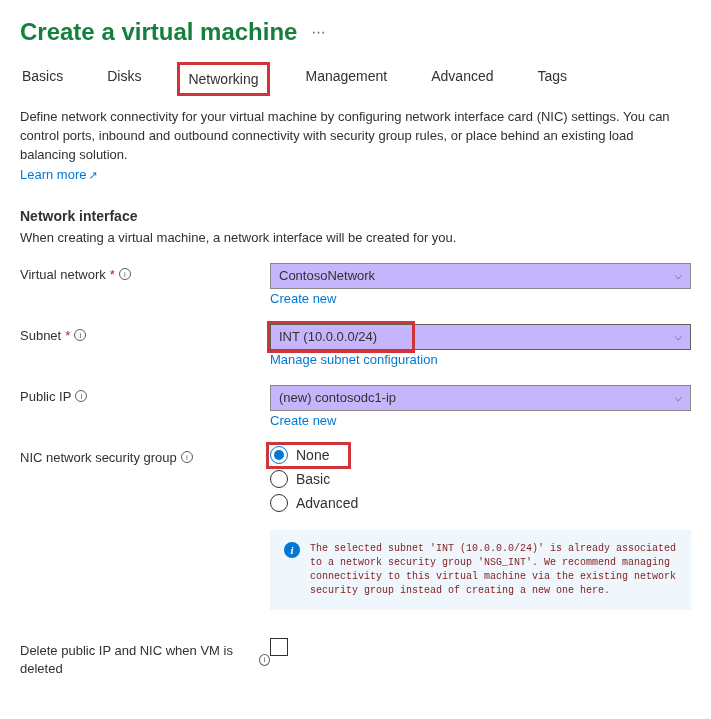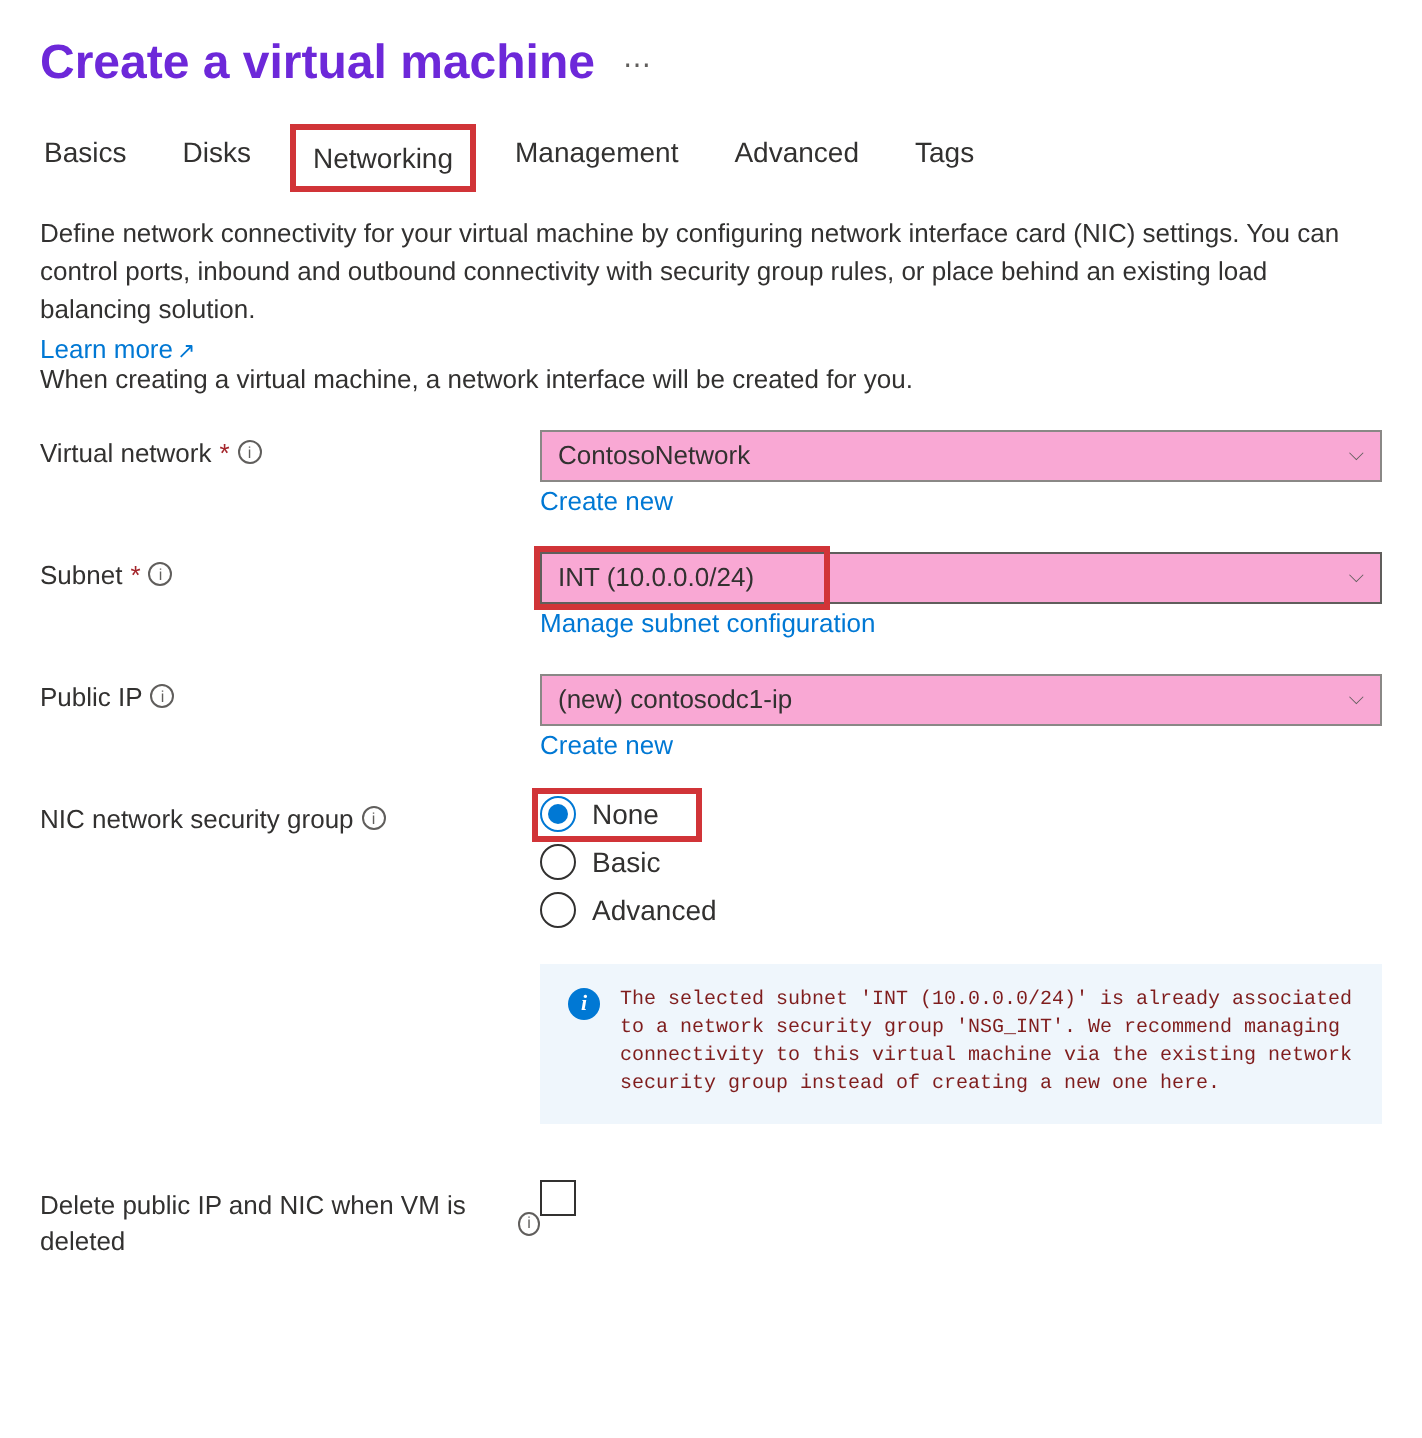--- a/index.html
+++ b/index.html
@@ -19,31 +19,31 @@
     }
     .header {
       display: flex;
       align-items: center;
       gap: 14px;
       margin-bottom: 18px;
     }
     .title {
       font-size: 24px;
       font-weight: 600;
-      color: #6d28d9;
+      color: #15803d;
     }
     .ellipsis-icon {
       color: #605e5c;
       font-size: 14px;
       letter-spacing: 1px;
       cursor: pointer;
     }
     .tabs {
       display: flex;
-      gap: 24px;
+      gap: 40px;
       border-bottom: none;
       margin-bottom: 14px;
     }
     .tab {
       font-size: 14px;
       color: #323130;
       padding: 4px 2px;
       cursor: pointer;
     }
     .tab.active {
@@ -112,21 +112,21 @@
     }
     .field-value-col {
       flex: 1;
     }
     .select {
       width: 100%;
       height: 26px;
       border: 1px solid #8a8886;
       padding: 0 8px;
       font-size: 13px;
-      background: #f9a8d4;
+      background: #c4b5fd;
       display: flex;
       align-items: center;
       justify-content: space-between;
       cursor: pointer;
     }
     .select.highlighted-border {
       border: 1px solid #605e5c;
     }
     .chevron {
       font-size: 10px;
@@ -255,20 +255,21 @@
         <div class="tab active">Networking</div>
       </span>
     <div class="tab">Management</div>
     <div class="tab">Advanced</div>
     <div class="tab">Tags</div>
   </div>
 
   <div class="description">Define network connectivity for your virtual machine by configuring network interface card (NIC) settings. You can control ports, inbound and outbound connectivity with security group rules, or place behind an existing load balancing solution.</div>
   <span class="link"><span>Learn more</span><span class="link-icon">↗</span></span>
 
+  <div class="section-title">Network interface</div>
   <div class="section-desc">When creating a virtual machine, a network interface will be created for you.</div>
 
   
   <div class="field-group">
     <div class="field-row">
       <div class="field-label-col">
         <span>Virtual network</span>
         <span class="required">*</span>
         <span class="info-icon">i</span>
       </div>

